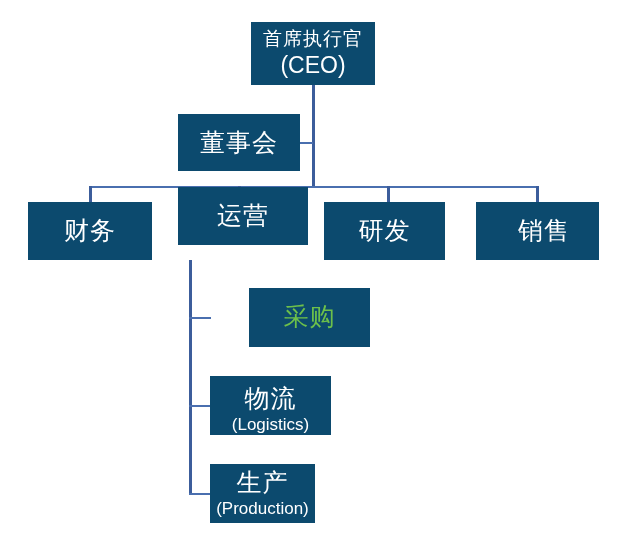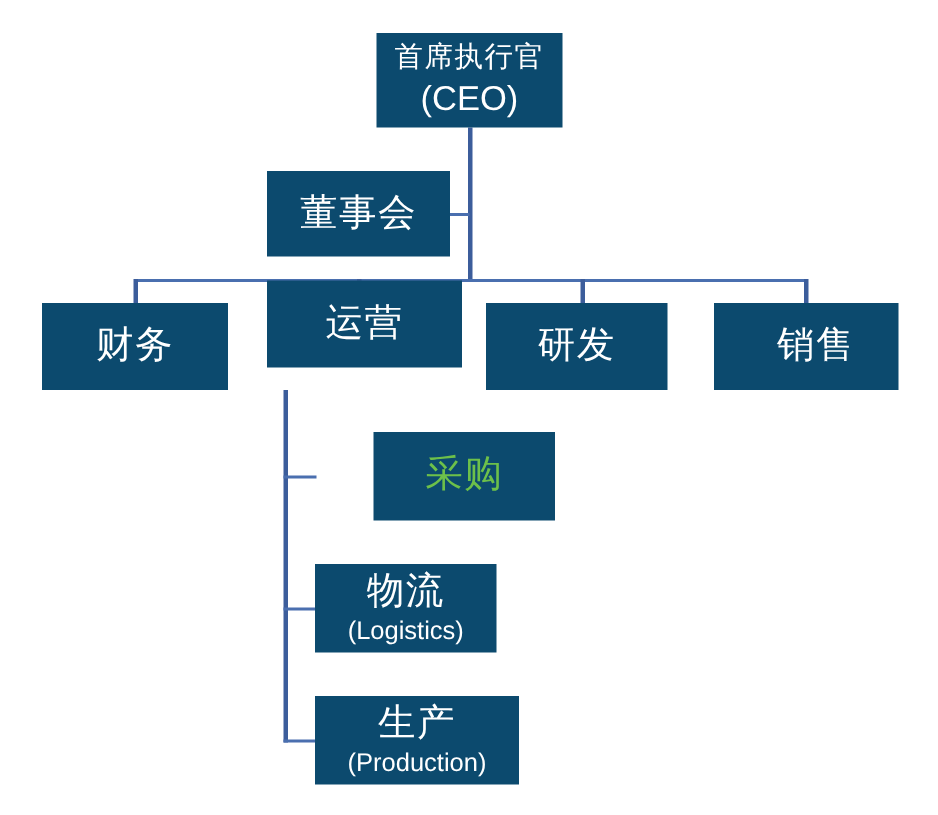--- a/index.html
+++ b/index.html
@@ -110,23 +110,23 @@
   </div>
 
   <div class="node" id="node-sales" style="left:476px; top:202px; width:123px; height:58px;padding-left:13px;">
     <span class="cn">销售</span>
   </div>
 
   <div class="node two-line highlight" id="node-purchasing" style="left:210px; top:288px; width:121px; height:59px;margin-left:39px;">
     <span class="cn">采购</span>
   </div>
 
-  <div class="node two-line" id="node-logistics" style="left:210px; top:376px; width:121px; height:59px;">
+  <div class="node two-line" id="node-logistics" style="left:210px; top:376px; width:121px; height:59px;justify-content:flex-end;">
     <span class="cn">物流</span>
     <span class="en">(Logistics)</span>
   </div>
 
-  <div class="node two-line" id="node-production" style="left:210px; top:464px; width:136px; height:59px;">
+  <div class="node two-line" id="node-production" style="left:210px; top:464px; width:105px; height:59px;">
     <span class="cn">生产</span>
     <span class="en">(Production)</span>
   </div>
 
 </div>
 
 </body></html>

